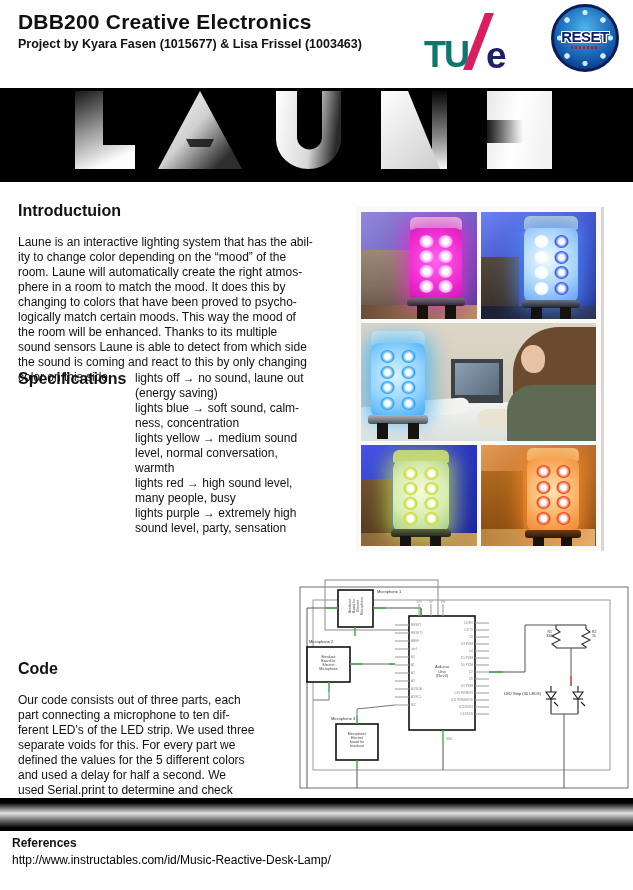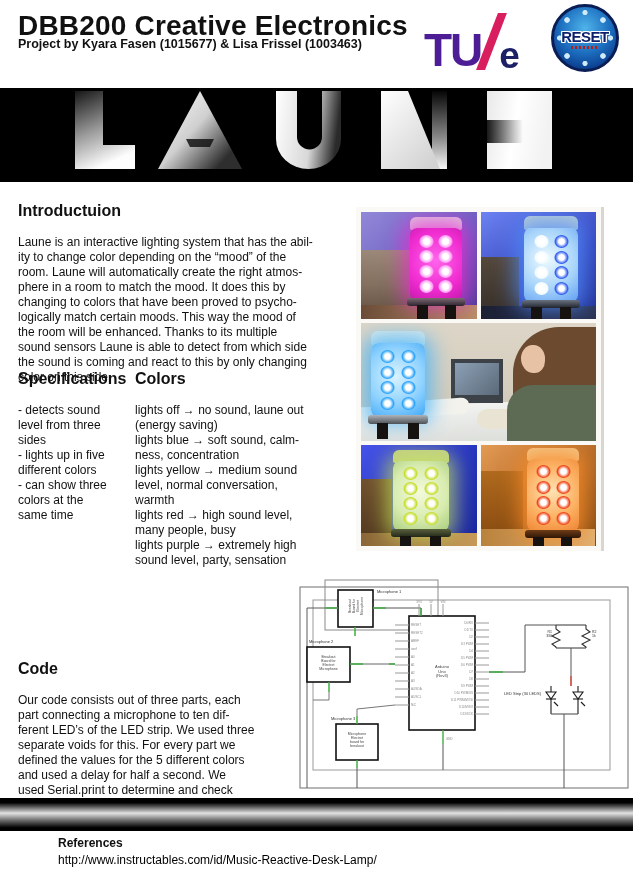--- a/index.html
+++ b/index.html
@@ -1,23 +1,23 @@
 <!DOCTYPE html>
 <html><head>
 <meta charset="utf-8">
 <style>
   html,body{margin:0;padding:0;background:#fff;}
   body{width:633px;height:890px;position:relative;font-family:"Liberation Sans",sans-serif;color:#111;overflow:hidden;}
   .abs{position:absolute;}
 
   
-  #page-title{left:18px;top:10px;font-size:28px;font-weight:700;letter-spacing:.2px;}
+  #page-title{left:18px;top:10px;font-size:21px;font-weight:700;letter-spacing:.2px;}
   #page-subtitle{left:18px;top:37px;font-size:12.5px;font-weight:600;}
   #tue-logo{left:424px;top:12px;height:58px;display:flex;align-items:flex-end;}
-  #tue-logo .tu{font-size:46px;font-weight:800;color:#4c1d95;line-height:.82;letter-spacing:-2px;margin-top:40px;}
+  #tue-logo .tu{font-size:36px;font-weight:800;color:#0f766e;line-height:.82;letter-spacing:-2px;margin-top:40px;}
   #tue-logo .slash{width:9px;height:57px;background:#d81e5f;transform:skewX(-21deg);margin:0 3px 0 6px;}
   #tue-logo .e{font-size:37px;font-weight:800;color:#1b2067;line-height:.72;}
   #laune-badge{left:551px;top:4px;width:68px;height:68px;border-radius:50%;
     border:3px solid #0a1d55;box-sizing:border-box;
     background:
       radial-gradient(circle at 50% 9%, #cfeaf8 0 3.5%, rgba(0,0,0,0) 4.5%),
       radial-gradient(circle at 79% 21%, #cfeaf8 0 3.5%, rgba(0,0,0,0) 4.5%),
       radial-gradient(circle at 91% 50%, #cfeaf8 0 3.5%, rgba(0,0,0,0) 4.5%),
       radial-gradient(circle at 79% 79%, #cfeaf8 0 3.5%, rgba(0,0,0,0) 4.5%),
       radial-gradient(circle at 50% 91%, #cfeaf8 0 3.5%, rgba(0,0,0,0) 4.5%),
@@ -115,21 +115,21 @@
 
   
   #schematic{left:293px;top:568px;width:340px;height:227px;}
   #schematic svg{position:absolute;left:0;top:0;}
   .schem-label{position:absolute;font-size:4px;line-height:4.6px;color:#333;white-space:pre-line;}
   .schem-box-label{text-align:center;color:#444;}
 
   
   #divider-bar{left:0;top:798px;width:633px;height:33px;
     background:linear-gradient(180deg,#000 0%,#000 14%,#e2e2e2 46%,#6a6a6a 68%,#000 90%,#000 100%);}
-  #references-section{left:12px;top:835px;font-size:12px;line-height:17px;margin-left:46px;}
+  #references-section{left:12px;top:835px;font-size:12px;line-height:17px;}
   #references-section h3{margin:0;font-size:12px;line-height:17px;}
   #references-section .ref{color:#000;}
 </style>
 </head>
 <body>
 
 <div class="abs" id="page-title">DBB200 Creative Electronics</div>
 <div class="abs" id="page-subtitle">Project by Kyara Fasen (1015677) &amp; Lisa Frissel (1003463)</div>
 
 <div class="abs" id="tue-logo">
@@ -210,32 +210,23 @@
 changing to colors that have been proved to psycho-
 logically match certain moods. This way the mood of
 the room will be enhanced. Thanks to its multiple
 sound sensors Laune is able to detect from which side
 the sound is coming and react to this by only changing
 color on this side.</div>
 </div>
 
 <div class="abs sec" id="specs-section">
   <h3>Specifications</h3>
-  <div>- detects sound
-level from three
-sides
-- lights up in five
-different colors
-- can show three
-colors at the
-same time</div>
 </div>
 
 <div class="abs sec" id="colors-section">
-  <h3>Colors</h3>
   <div>lights off → no sound, laune out
 (energy saving)
 lights blue → soft sound, calm-
 ness, concentration
 lights yellow → medium sound
 level, normal conversation,
 warmth
 lights red → high sound level,
 many people, busy
 lights purple → extremely high

